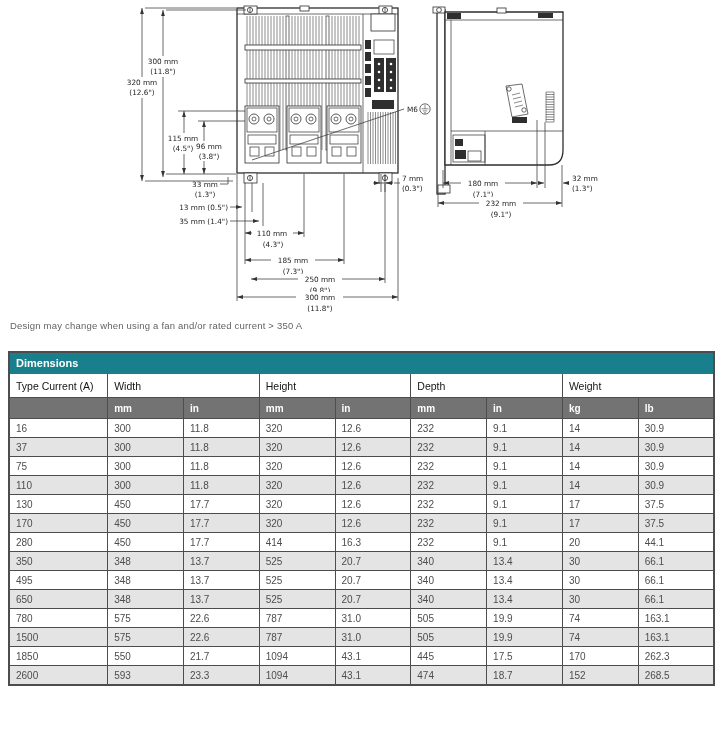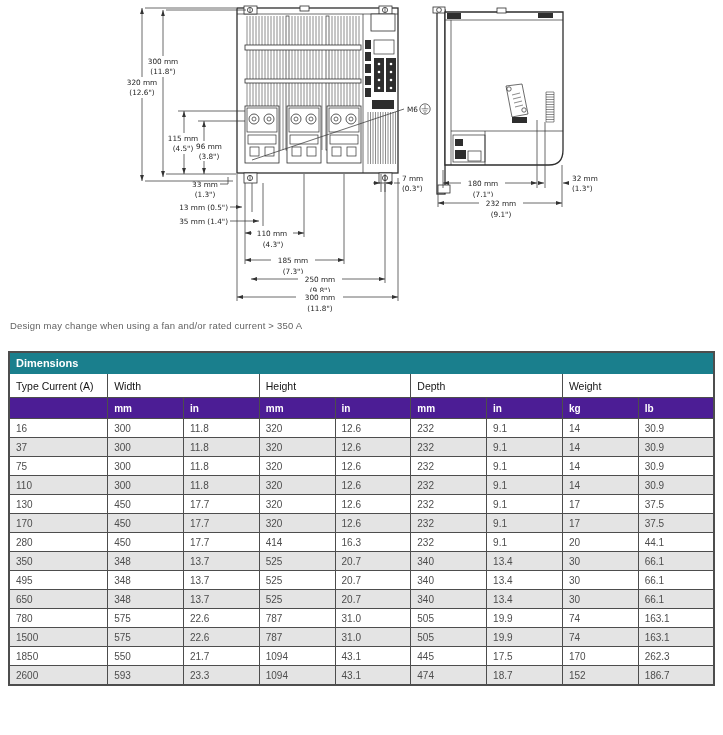--- a/index.html
+++ b/index.html
@@ -16,21 +16,21 @@
   svg .dim{stroke:#3a3a3a;stroke-width:0.75;fill:none}
   svg .patch{fill:#fff;stroke:none}
   .note{margin:6px 0 0 10px;font-size:9.5px;color:#636363;letter-spacing:.2px;}
   .table-wrap{margin:20px 8px 0 8px;}
   table{width:707px;border-collapse:collapse;table-layout:fixed;border:2px solid #4d4d4d;}
   td,th{border:1px solid #4d4d4d;padding:3.5px 6px;font-size:10px;text-align:left;
         white-space:nowrap;overflow:hidden;}
   tr.title-row td{background:#1A7F8D;color:#fff;font-weight:bold;font-size:11px;
         padding:4px 6px;border:1px solid #1A7F8D;margin-left:12px;}
   tr.head-row th{background:#fff;color:#141414;font-weight:normal;font-size:10.5px;padding:5.5px 6px;}
-  tr.sub-row td{background:#4c1d95;color:#fff;font-weight:bold;padding:4.5px 6px;}
+  tr.sub-row td{background:#737373;color:#fff;font-weight:bold;padding:4.5px 6px;}
   tbody td{color:#4d4d4d;padding:3.5px 6px;}
   tbody tr:nth-child(even){background:#E4E4E4;}
   tbody tr:nth-child(odd){background:#fff;}
 </style>
 </head>
 <body>
 
 <div class="drawing-wrap">
 <svg width="723" height="314" viewBox="0 0 723 314" xmlns="http://www.w3.org/2000/svg">
   <defs>
@@ -429,17 +429,17 @@
         </tr>
         <tr>
           <td>2600</td>
           <td>593</td>
           <td>23.3</td>
           <td>1094</td>
           <td>43.1</td>
           <td>474</td>
           <td>18.7</td>
           <td>152</td>
-          <td>186.7</td>
+          <td>268.5</td>
         </tr>
       </tbody>
   </table>
 </div>
 
 </body></html>

